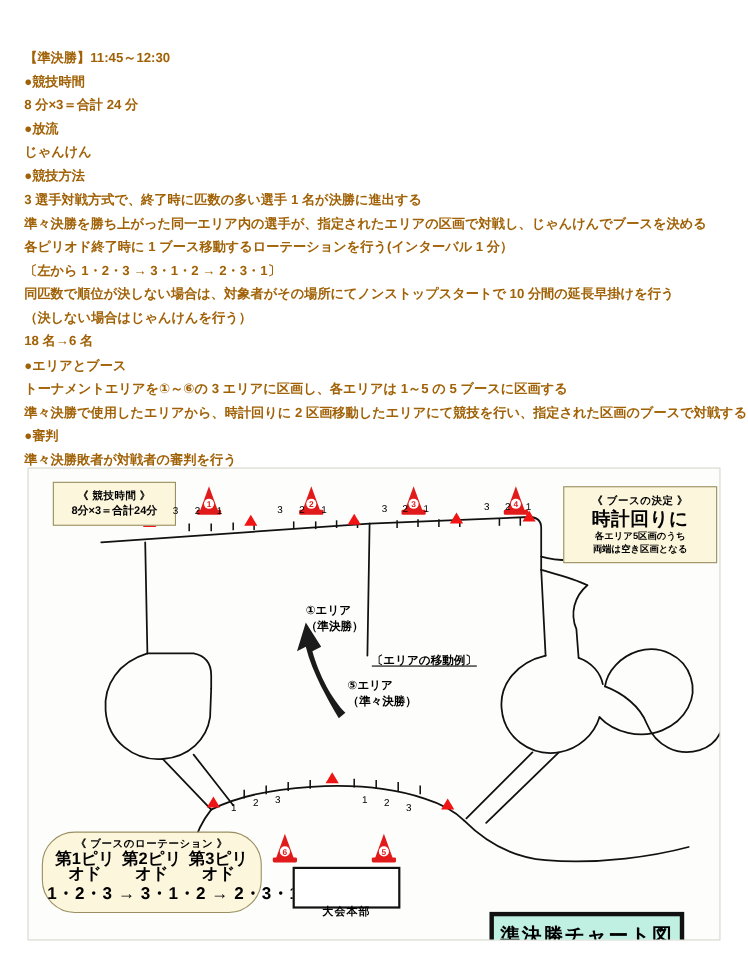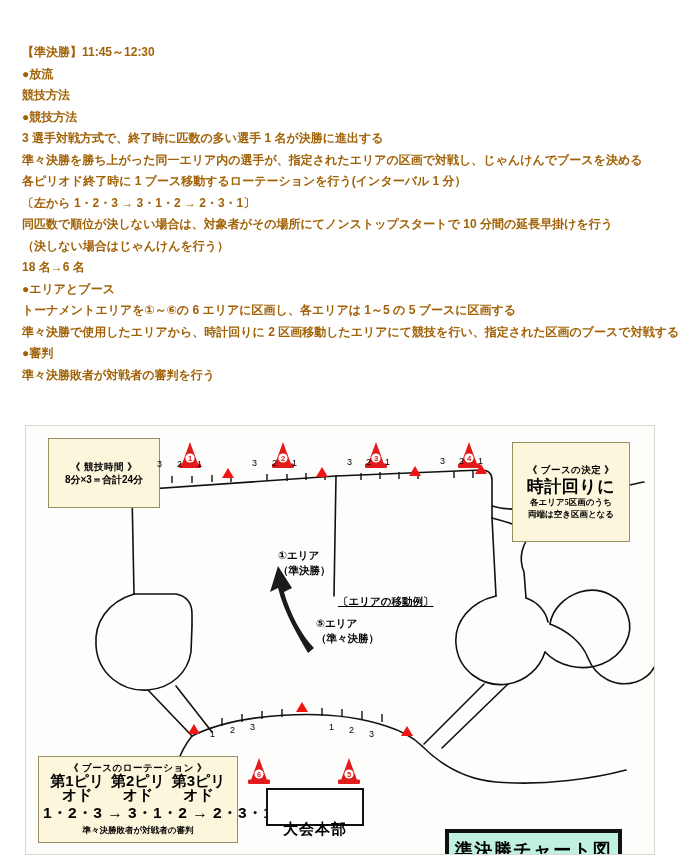--- a/index.html
+++ b/index.html
@@ -53,21 +53,21 @@
     height: 430px;
   }
 
   
   .info-box {
     position: absolute;
     background: #fbf6dc;
     border: 1px solid #9a8f62;
     box-sizing: border-box;
     text-align: center;
-    padding: 21px 4px;
+    padding: 6px 4px;
   }
   .ib-title {
     font-size: 9.5px;
     font-weight: bold;
     letter-spacing: 0.5px;
     line-height: 13px;
     white-space: nowrap;
   }
   .ib-line {
     font-size: 10px;
@@ -78,42 +78,42 @@
 
   #box-time {
     left: 22px;
     top: 12px;
     width: 112px;
   }
 
   #box-janken {
     left: 486px;
     top: 16px;
-    width: 118px;
-    font-family: Liberation Serif, serif;
+    width: 140px;
   }
   #box-janken .jk-big {
     font-size: 17px;
     font-weight: bold;
     line-height: 20px;
     letter-spacing: 0.5px;
     white-space: nowrap;
   }
   #box-janken .jk-small {
     font-size: 8.5px;
     font-weight: bold;
     line-height: 11.5px;
     white-space: nowrap;
   }
 
   #box-rotation {
     left: 12px;
     top: 330px;
     width: 200px;
     padding: 4px 4px 5px 4px;
+    border-radius: 30px;
   }
   #box-rotation .rot-periods {
     display: flex;
     justify-content: space-between;
     font-size: 15px;
     font-weight: bold;
     line-height: 14px;
     padding: 0 4px;
   }
   #box-rotation .rot-seq {
@@ -138,21 +138,21 @@
     width: 98px;
     height: 38px;
     border: 2px solid #111;
     background: #ffffff;
     box-sizing: border-box;
     display: flex;
     align-items: center;
     justify-content: center;
   }
   #box-hq .hq-label {
-    font-size: 15px;
+    font-size: 10px;
     font-weight: bold;
     letter-spacing: 1px;
     white-space: nowrap;
     margin-top: 44px;
   }
 
   #box-chart-title {
     position: absolute;
     left: 419px;
     top: 360px;
@@ -206,32 +206,34 @@
     font-weight: normal;
     color: #000;
     font-family: "Liberation Sans", sans-serif;
   }
 </style>
 </head>
 <body>
 
 <div id="doc-text">
   <div class="doc-line">【準決勝】11:45～12:30</div>
+  <div class="doc-line">●競技時間</div>
+  <div class="doc-line">8 分×3＝合計 24 分</div>
   <div class="doc-line">●放流</div>
-  <div class="doc-line">競技方法</div>
+  <div class="doc-line">じゃんけん</div>
   <div class="doc-line">●競技方法</div>
   <div class="doc-line">3 選手対戦方式で、終了時に匹数の多い選手 1 名が決勝に進出する</div>
   <div class="doc-line">準々決勝を勝ち上がった同一エリア内の選手が、指定されたエリアの区画で対戦し、じゃんけんでブースを決める</div>
   <div class="doc-line">各ピリオド終了時に 1 ブース移動するローテーションを行う(インターバル 1 分）</div>
   <div class="doc-line">〔左から 1・2・3 → 3・1・2 → 2・3・1〕</div>
   <div class="doc-line">同匹数で順位が決しない場合は、対象者がその場所にてノンストップスタートで 10 分間の延長早掛けを行う</div>
   <div class="doc-line">（決しない場合はじゃんけんを行う）</div>
   <div class="doc-line">18 名→6 名</div>
   <div class="doc-line">●エリアとブース</div>
-  <div class="doc-line">トーナメントエリアを①～⑥の 6 エリアに区画し、各エリアは 1～5 の 5 ブースに区画する</div>
+  <div class="doc-line">トーナメントエリアを①～⑥の 3 エリアに区画し、各エリアは 1～5 の 5 ブースに区画する</div>
   <div class="doc-line">準々決勝で使用したエリアから、時計回りに 2 区画移動したエリアにて競技を行い、指定された区画のブースで対戦する</div>
   <div class="doc-line">●審判</div>
   <div class="doc-line">準々決勝敗者が対戦者の審判を行う</div>
 </div>
 
 <div id="diagram-panel">
 
   <svg id="pond-svg" viewBox="0 0 630 430">
     <g fill="none" stroke="#111" stroke-width="1.6" stroke-linecap="round" stroke-linejoin="round">
 
@@ -327,21 +329,20 @@
   </div>
 
   <div class="info-box" id="box-rotation">
     <div class="ib-title">《 ブースのローテーション 》</div>
     <div class="rot-periods">
       <span>第1ピリオド</span>
       <span>第2ピリオド</span>
       <span>第3ピリオド</span>
     </div>
     <div class="rot-seq">1・2・3 → 3・1・2 → 2・3・1</div>
-    <div class="rot-note">準々決勝敗者が対戦者の審判</div>
   </div>
 
   <div id="box-hq">
     <span class="hq-label">大会本部</span>
   </div>
 
   <div id="box-chart-title">
     <span class="ct-label">準決勝チャート図</span>
   </div>
 

